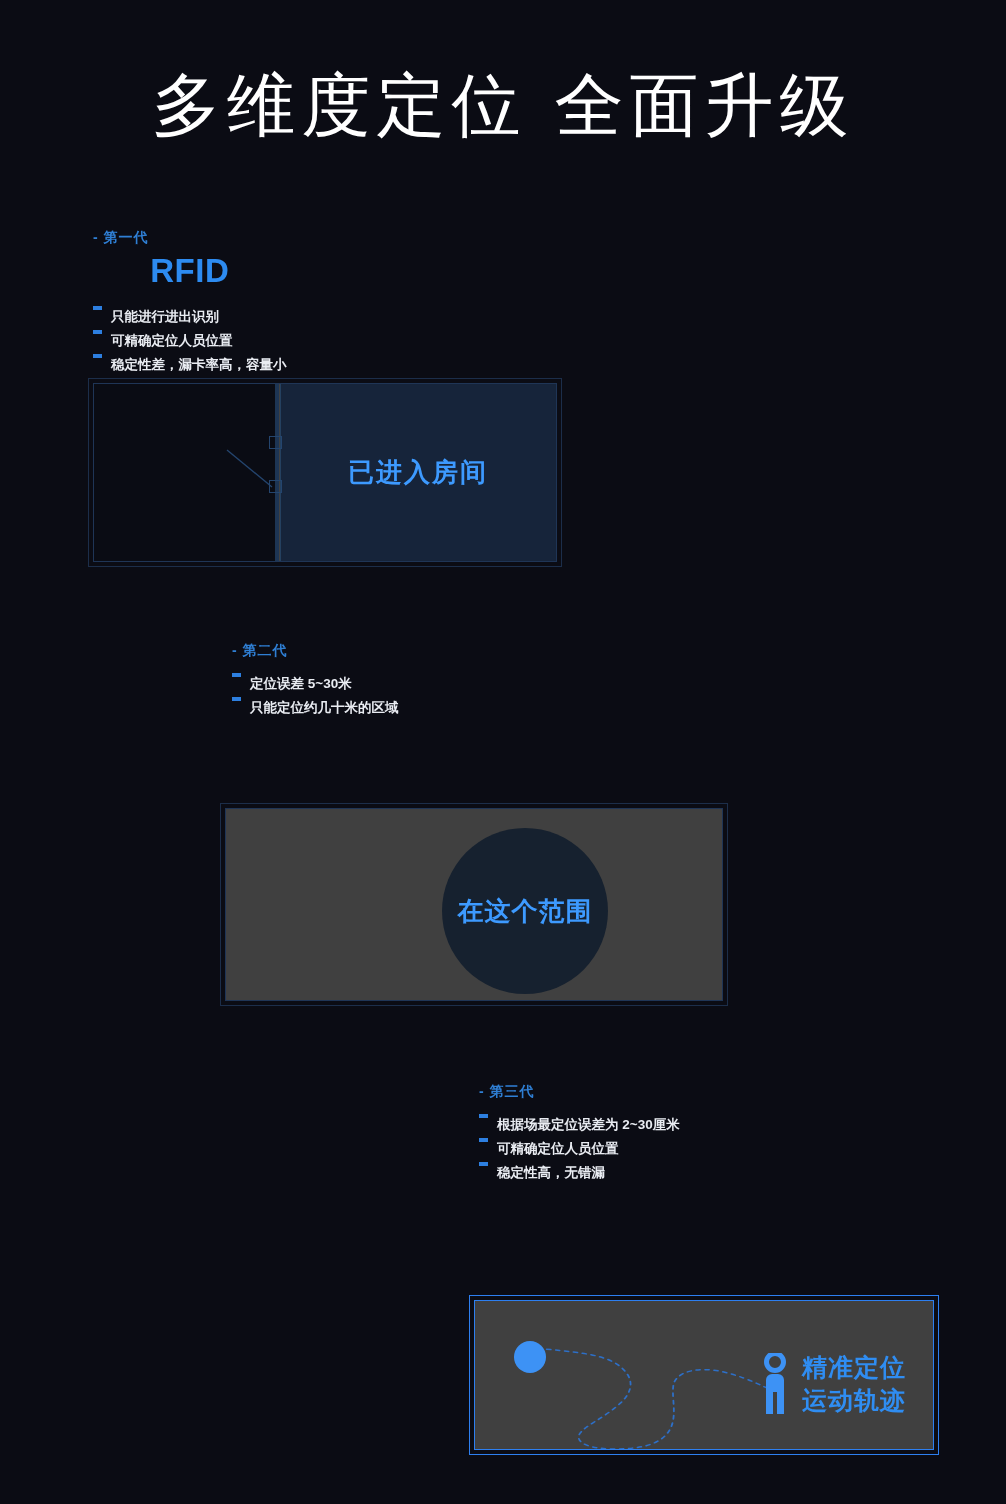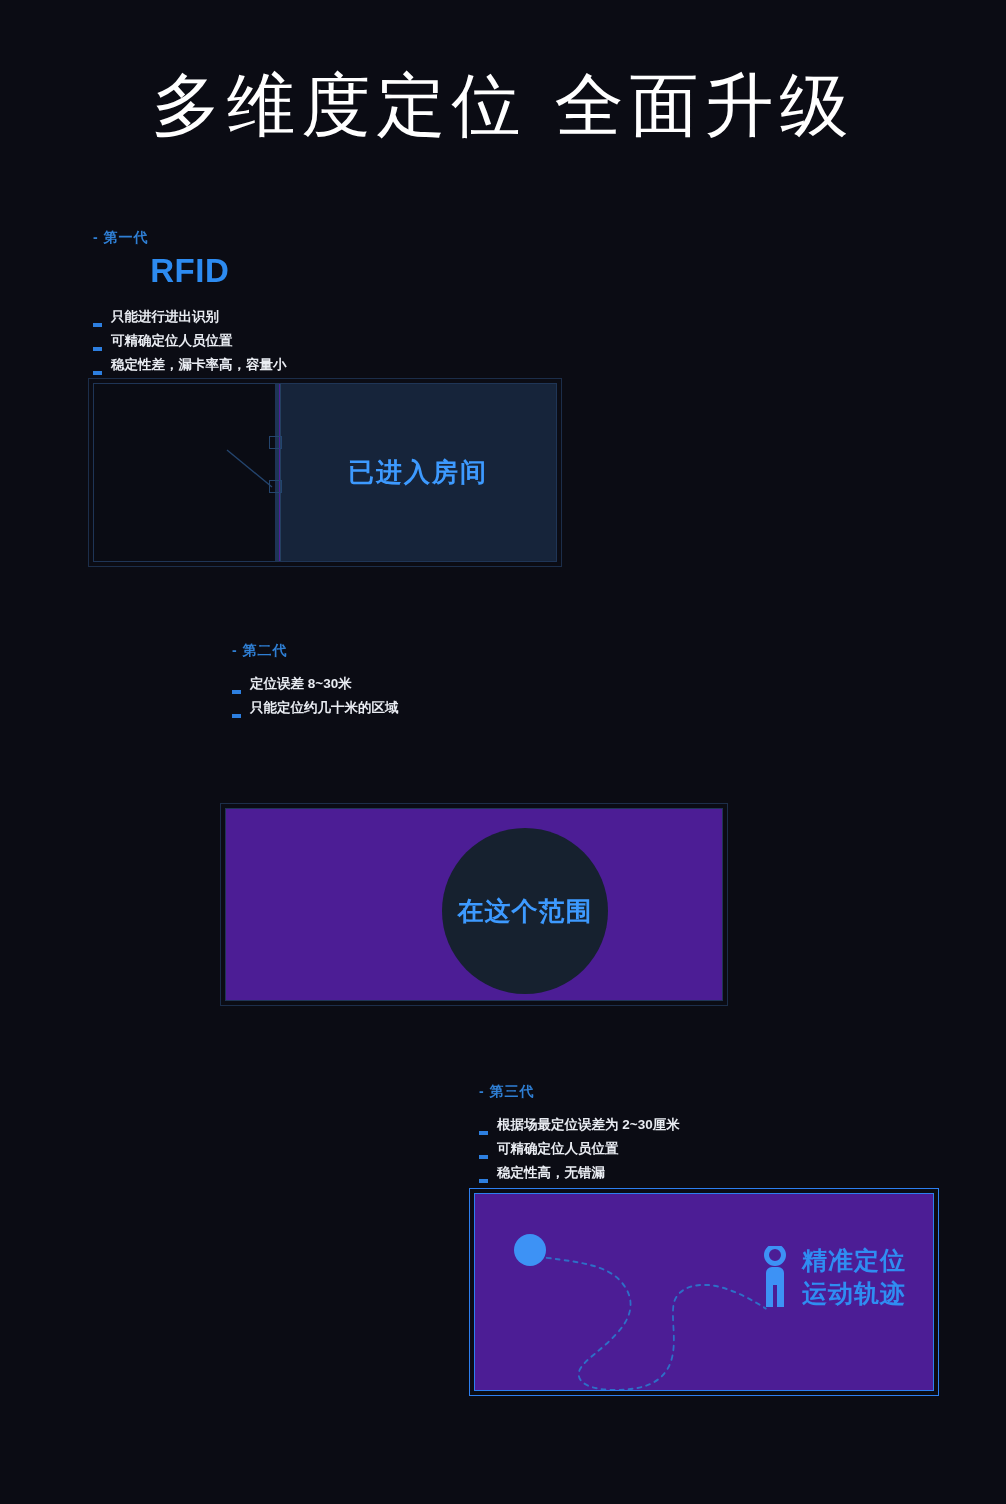--- a/index.html
+++ b/index.html
@@ -58,21 +58,21 @@
   .gen-title.big {
     font-size: 35px;
   }
 
   .bullets {
     margin-top: 14px;
   }
 
   .bullet {
     display: flex;
-    align-items: flex-end;
+    align-items: flex-start;
     margin-bottom: 3px;
     height: 21px;
   }
 
   .bullet-mark {
     width: 9px;
     height: 4px;
     background: #2d7fe0;
     margin-right: 9px;
     flex: 0 0 auto;
@@ -94,21 +94,21 @@
     border: 1px solid #1c2e4a;
     padding: 4px;
   }
 
   .illu-inner {
     width: 100%;
     height: 100%;
     border: 1px solid #1f3556;
     position: relative;
     overflow: hidden;
-    background: #4c1d95;
+    background: #404040;
   }
 
   
   .illu.bright { border-color: #2d7ff0; }
   .illu.bright .illu-inner { border-color: #2d7ff0; }
 
   
   #box1-left {
     position: absolute;
     left: 0; top: 0;
@@ -259,21 +259,21 @@
 </div>
 
 <div class="section" id="sec2" style="left:232px; top:641px;">
 
   <div class="gen-label">- 第二代</div>
 
 
   <div class="bullets">
     <div class="bullet">
       <span class="bullet-mark"></span>
-      <span class="bullet-text">定位误差 8~30米</span>
+      <span class="bullet-text">定位误差 5~30米</span>
     </div>
     <div class="bullet">
       <span class="bullet-mark"></span>
       <span class="bullet-text">只能定位约几十米的区域</span>
     </div>
   </div>
 </div>
 
 <div class="illu" id="illu2" style="left:220px; top:803px; width:508px; height:203px;">
   <div class="illu-inner">
@@ -296,21 +296,21 @@
       <span class="bullet-mark"></span>
       <span class="bullet-text">可精确定位人员位置</span>
     </div>
     <div class="bullet">
       <span class="bullet-mark"></span>
       <span class="bullet-text">稳定性高，无错漏</span>
     </div>
   </div>
 </div>
 
-<div class="illu bright" id="illu3" style="left:469px; top:1188px; width:470px; height:208px;">
+<div class="illu bright" id="illu3" style="left:469px; top:1295px; width:470px; height:160px;">
   <div class="illu-inner">
 
     <svg id="traj-path" viewBox="0 0 460 178" preserveAspectRatio="none">
       <path d="M 72,58 C 110,62 132,66 145,78
                C 160,92 160,108 145,124
                C 128,142 110,150 105,160
                C 100,172 118,178 140,178
                C 168,178 188,172 196,154
                C 204,136 196,112 200,98
                C 205,84 224,80 244,84

